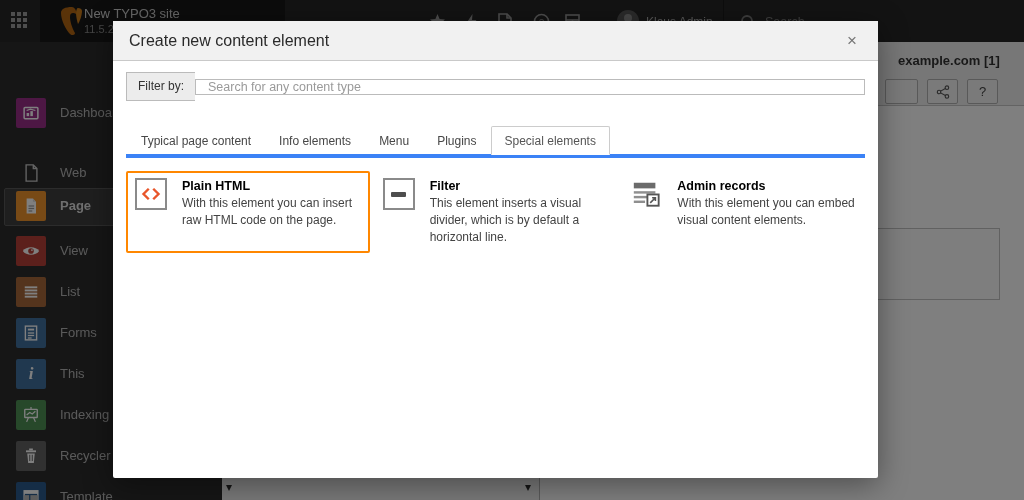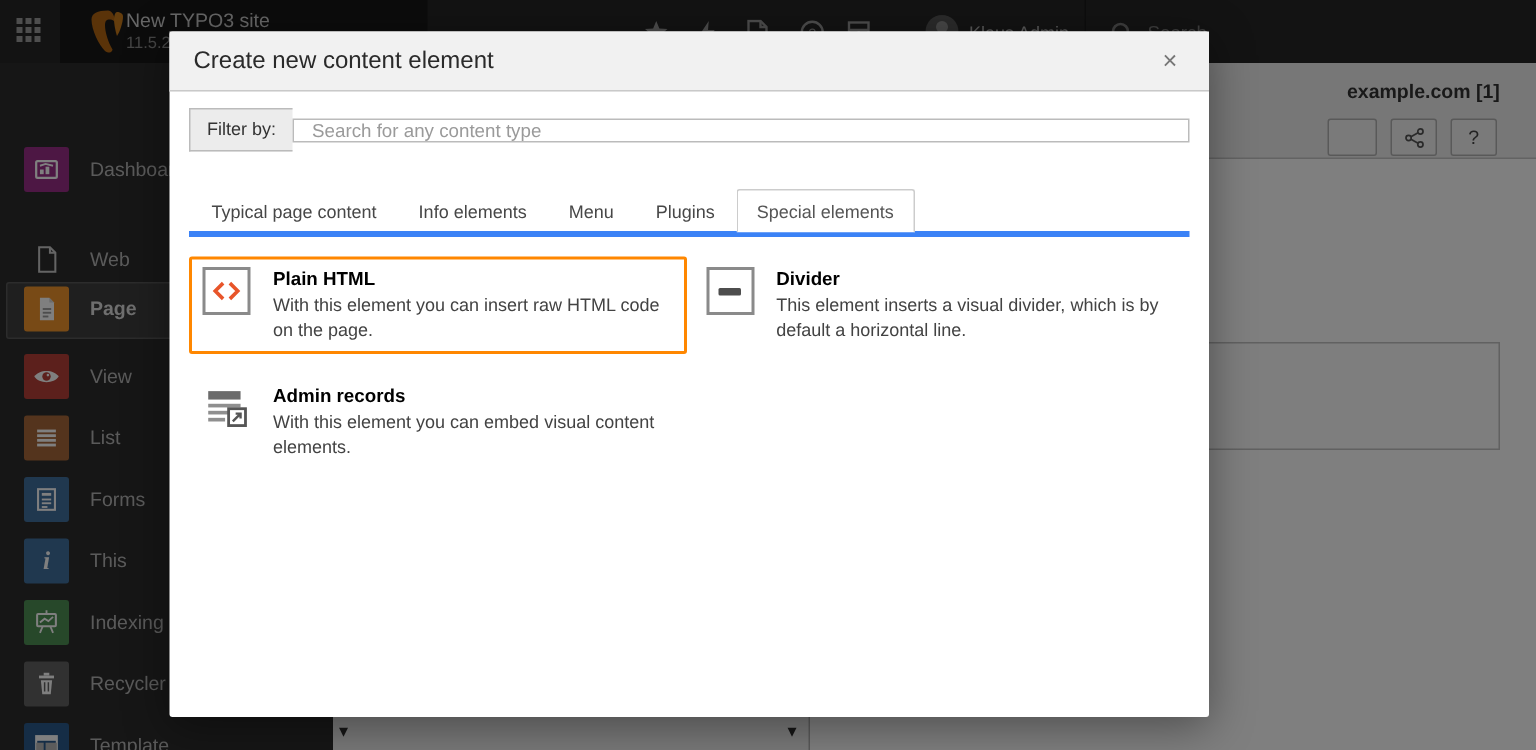--- a/index.html
+++ b/index.html
@@ -42,38 +42,38 @@
   .tree-caret { position:absolute; font-size:12px; color:#2c2c2c; }
   .content-area { position:absolute; left:540px; top:42px; width:484px; height:458px; background:#ffffff; z-index:1; }
   .docheader { position:absolute; left:0; top:0; width:484px; height:64px; background:#efefef; border-bottom:1px solid #c6c6c6; }
   .doc-title { position:absolute; left:358px; top:11px; font-size:13px; font-weight:bold; color:#333; white-space:nowrap; }
   .doc-btn { position:absolute; top:37px; height:25px; border:1px solid #b3b3b3; border-radius:2px;
     background:#f4f4f4; display:flex; align-items:center; justify-content:center; font-size:13px; color:#444; cursor:pointer; }
   .panel-box { position:absolute; left:60px; top:186px; width:400px; height:72px; background:#fcfcfc; border:1px solid #c2c2c2; }
 
   
   .overlay { position:absolute; inset:0; background:rgba(0,0,0,0.5); z-index:40; }
-  .modal { position:absolute; left:113px; top:21px; width:693px; height:457px; background:#fff; z-index:50;
+  .modal { position:absolute; left:113px; top:21px; width:765px; height:457px; background:#fff; z-index:50;
     border-radius:2px; box-shadow:0 6px 30px rgba(0,0,0,0.4); }
   .modal-header { position:relative; height:40px; background:#f1f1f1; border-bottom:1px solid #c9c9c9; }
   .modal-title { line-height:40px; padding-left:16px; font-size:16px; color:#2a2a2a; }
   .modal-close { position:absolute; right:8px; top:0; width:36px; height:40px; border:none; background:transparent;
     font-size:17px; color:#777; cursor:pointer; }
   .modal-body { padding:11px 13px 0 13px; }
   .filter-row { display:flex; height:29px;align-items:center; }
   .filter-addon { background:#ececec; border:1px solid #bbb; border-right:none; padding:0 11px;
     line-height:27px; font-size:12px; color:#333; white-space:nowrap; }
   .filter-input { flex:1; border:1px solid #bbb; padding:0 12px; font-size:12.5px; color:#333;
     font-family:"Liberation Sans", sans-serif; outline:none; }
   .filter-input::placeholder { color:#9a9a9a; }
   .tabs { display:flex; margin-top:25px; border-bottom:4px solid #3b82f6; padding-left:1px; }
   .tab { padding:7px 13px 6px 13px; font-size:12px; color:#474747; cursor:pointer; border:1px solid transparent;
     margin-bottom:-1px; white-space:nowrap; }
   .tab.active { background:#fff; border-color:#ccc; border-bottom-color:#fff; border-radius:2px 2px 0 0; color:#555; }
-  .items { margin-top:13px; display:grid; grid-template-columns:1fr 1fr; column-gap:4px; row-gap:13px; }
+  .items { margin-top:13px; display:grid; grid-template-columns:1fr 1fr 1fr; column-gap:4px; row-gap:13px; }
   .item { display:flex; gap:15px; padding:5px 7px; border:2px solid transparent; align-items:flex-start; cursor:pointer; }
   .item.selected { border-color:#ff8700; border-radius:2px; }
   .el-icon { width:32px; height:32px; flex-shrink:0; display:flex; align-items:center; justify-content:center; background:#fff; }
   .el-icon.boxed { border:2px solid #8a8a8a; }
   .divider-bar { width:15px; height:5px; background:#4d4d4d; border-radius:1px; }
   .item-text { min-width:0; }
   .item-title { font-size:12.5px; font-weight:bold; color:#000; line-height:17px; }
   .item-desc { font-size:12px; color:#434343; line-height:17px; max-width:345px; }
 </style>
 </head>
@@ -313,21 +313,21 @@
             <span class="item-title" style="display:block">Plain HTML</span>
             <span class="item-desc" style="display:block">With this element you can insert raw HTML code on the page.</span>
           </span>
         </div>
 
         <div class="item">
           <span class="el-icon boxed">
             <span class="divider-bar"></span>
           </span>
           <span class="item-text">
-            <span class="item-title" style="display:block">Divider</span>
+            <span class="item-title" style="display:block">Filter</span>
             <span class="item-desc" style="display:block">This element inserts a visual divider, which is by default a horizontal line.</span>
           </span>
         </div>
 
         <div class="item">
           <span class="el-icon">
             <svg width="30" height="30" viewBox="0 0 32 32">
               <rect x="3" y="4" width="23" height="6" fill="#6b6b6b"></rect>
               <rect x="3" y="13" width="23" height="2.6" fill="#8f8f8f"></rect>
               <rect x="3" y="18" width="23" height="2.6" fill="#8f8f8f"></rect>

